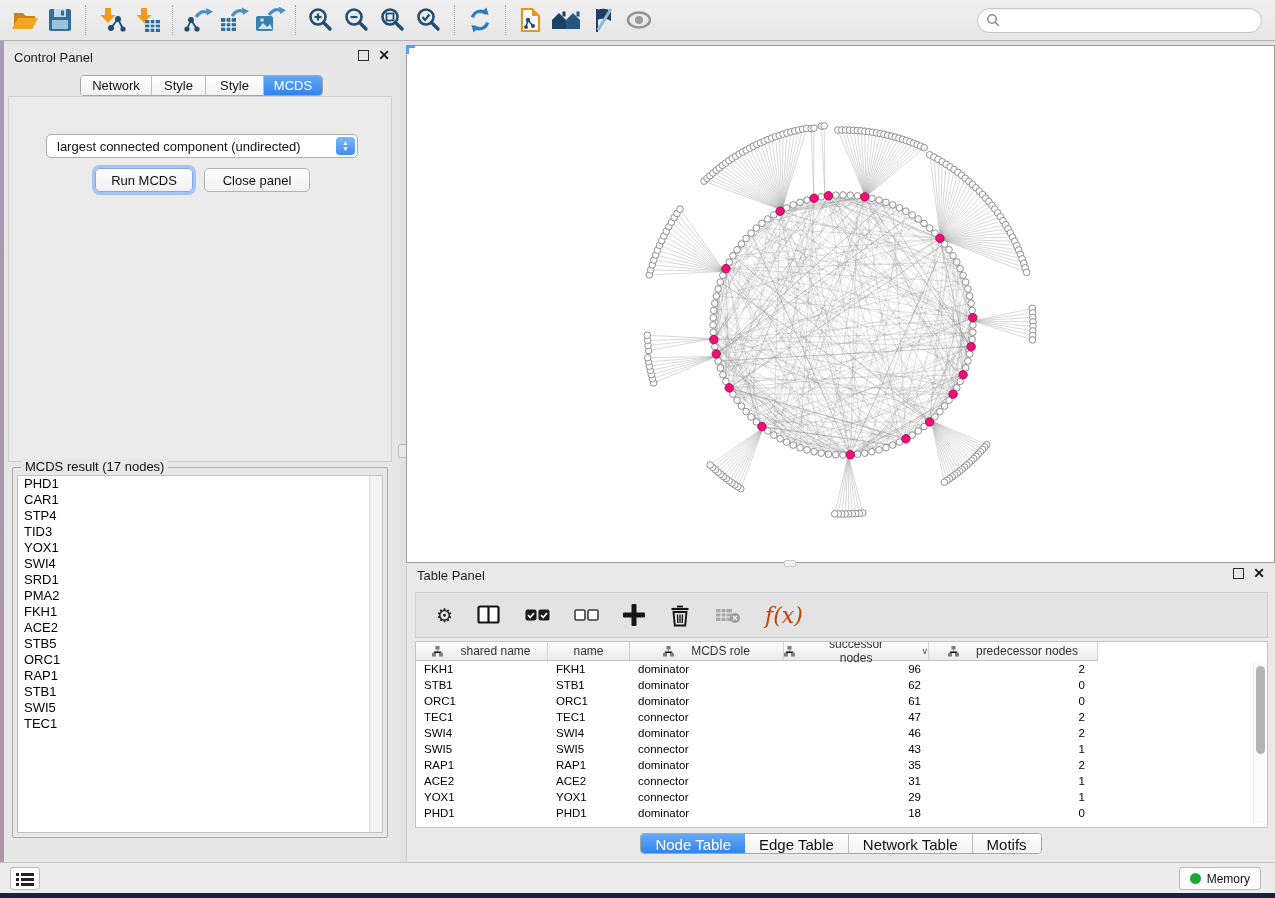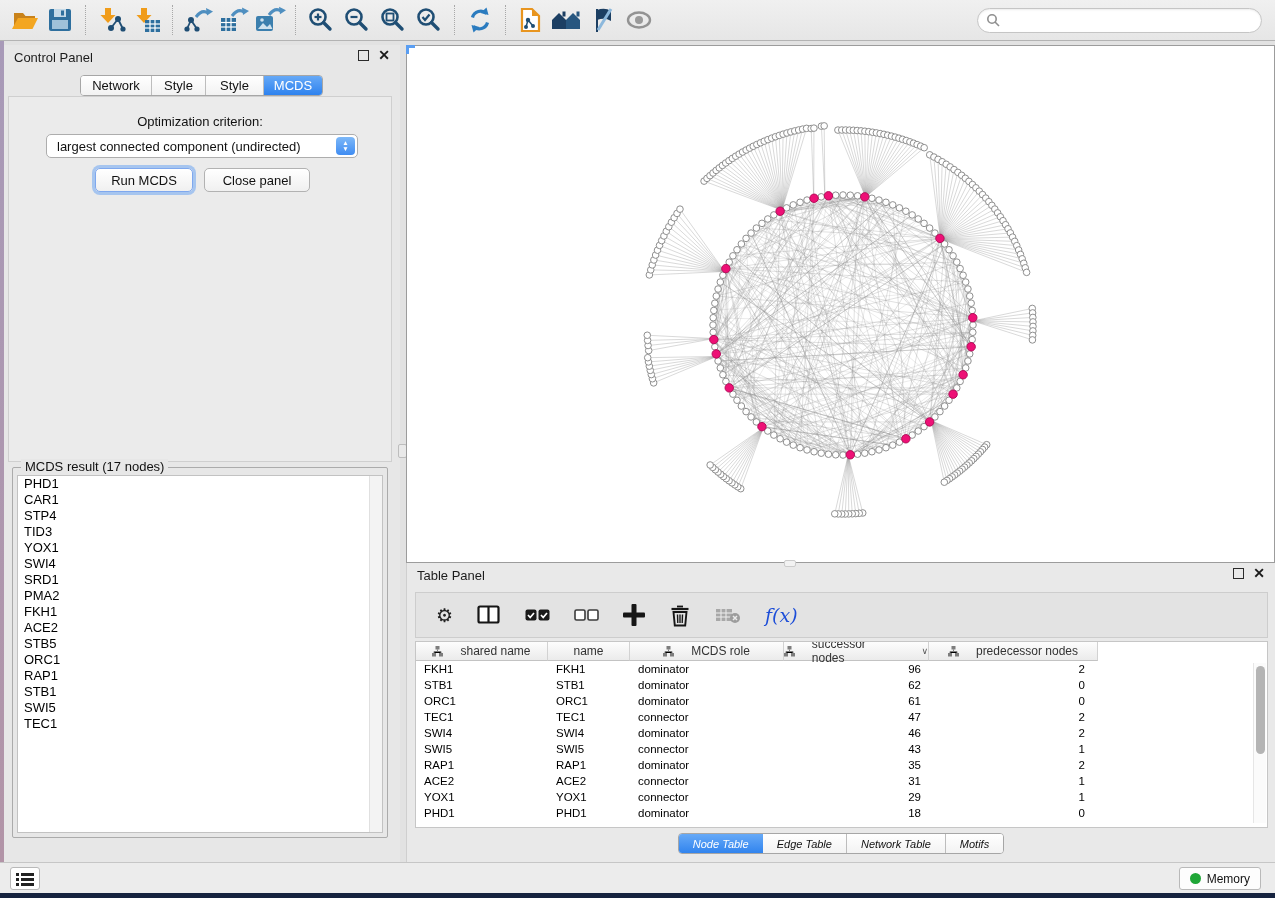--- a/index.html
+++ b/index.html
@@ -78,42 +78,42 @@
                   border-left:3px solid #5a9ef2; border-top:3px solid #5a9ef2; }
   .vgrip { position:absolute; left:398px; top:444px; width:9px; height:14px; background:#e9e9e9;
            border:1px solid #bdbdbd; border-radius:2px; }
 
   
   .tpanel { position:absolute; left:406px; top:563px; width:869px; height:299px; background:#e9e9e9;
             border-left:1px solid #cfcfcf; }
   .tp-toolbar { position:absolute; left:8px; top:29px; width:853px; height:46px; background:#e3e3e3;
                 border:1px solid #cdcdcd; display:flex; align-items:center; gap:24px; padding-left:20px; }
   .tp-ic { display:flex; align-items:center; justify-content:center; }
-  .fx { font-family:"DejaVu Serif", serif; font-style:italic; font-size:19px; color:#1d4ed8; }
+  .fx { font-family:"DejaVu Serif", serif; font-style:italic; font-size:22px; color:#c2410c; }
   .gear-ch { font-size:19px; color:#222; line-height:19px; }
 
   .ntable { position:absolute; left:8px; top:78px; width:853px; height:187px; background:#fff;
             border:1px solid #c6c6c6; overflow:hidden; }
   .thead { display:flex; height:19px; }
   .th { display:flex; align-items:center; justify-content:center; gap:17px;
         background:linear-gradient(#fdfdfd,#ebebeb); border-right:1px solid #d2d2d2;
-        border-bottom:1px solid #c3c3c3; font-size:12px; color:#333; }
+        border-bottom:1px solid #c3c3c3; font-size:12px; color:#333;text-align:center; }
   .th:last-child { border-right:1px solid #d2d2d2; }
   .th .sort { font-size:9px; color:#555; margin-left:4px; }
   .thead .filler { flex:1; background:#fff; border-bottom:1px solid #fff; }
   .trow { display:flex; height:16px; }
   .td { font-size:11.5px; color:#000; line-height:16px; white-space:nowrap; overflow:hidden; }
   .td.l { padding-left:8px; text-align:left; }
   .td.r { text-align:right; }
   .tscroll { position:absolute; right:1px; top:21px; width:13px; height:160px; background:#fbfbfb;
              border-left:1px solid #e6e6e6; }
   .tscroll .thumb { position:absolute; left:2px; top:3px; width:9px; height:88px; background:#b4b4b4; border-radius:5px; }
 
   .bottom-tabs { position:absolute; left:0; top:270px; width:100%; display:flex; justify-content:center; }
-  .bottom-tabs .s { padding:0 14px; font-size:11px; height:20px;font-style:italic; }
+  .bottom-tabs .s { padding:0 14px; font-size:15px; height:20px; }
 
   .tp-grip { position:absolute; left:377px; top:-3px; width:12px; height:7px; background:#f2f2f2;
              border:1px solid #cccccc; border-radius:2px; }
 
   
   .statusbar { position:absolute; left:0; top:862px; width:1275px; height:31px; background:#ececec;
                border-top:1px solid #c6c6c6; }
   .list-btn { position:absolute; left:10px; top:4px; width:30px; height:23px; background:#fff;
               border:1px solid #b9b9b9; border-radius:3px; display:flex; align-items:center; justify-content:center; }
   .mem-btn { position:absolute; right:14px; top:4px; height:23px; padding:0 10px; background:#fdfdfd;
@@ -305,21 +305,20 @@
         <span class="close-ic">✕</span>
       </span>
     </div>
     <div class="seg cp-tabs">
       <div class="s" style="width:71px">Network</div>
       <div class="s" style="width:54px">Style</div>
       <div class="s" style="width:58px">Style</div>
       <div class="s active" style="width:58px">MCDS</div>
     </div>
     <div class="subpanel">
-      <div class="opt-label">Optimization criterion:</div>
       <div class="dropdown">
         <span>largest connected component (undirected)</span>
         <span class="stepper">
             <span>▲</span>
             <span>▼</span>
           </span>
       </div>
       <div class="btn run">Run MCDS</div>
       <div class="btn closep">Close panel</div>
     </div>

